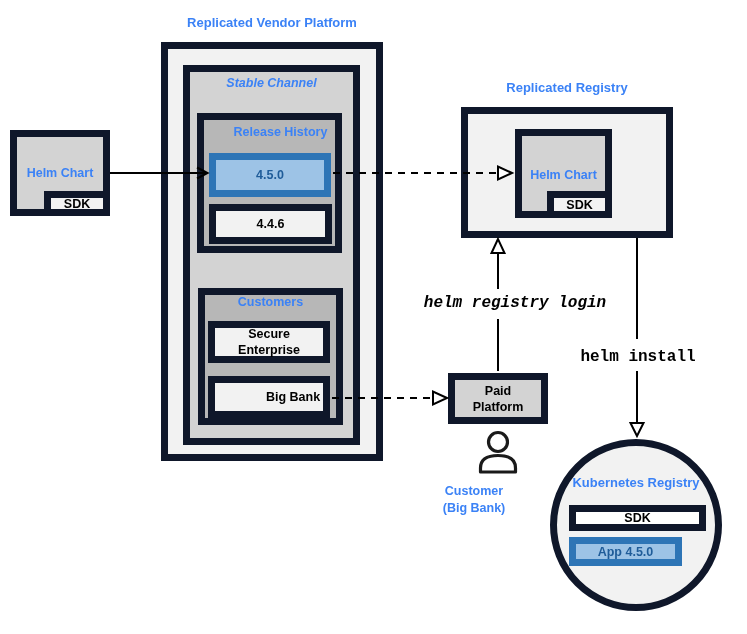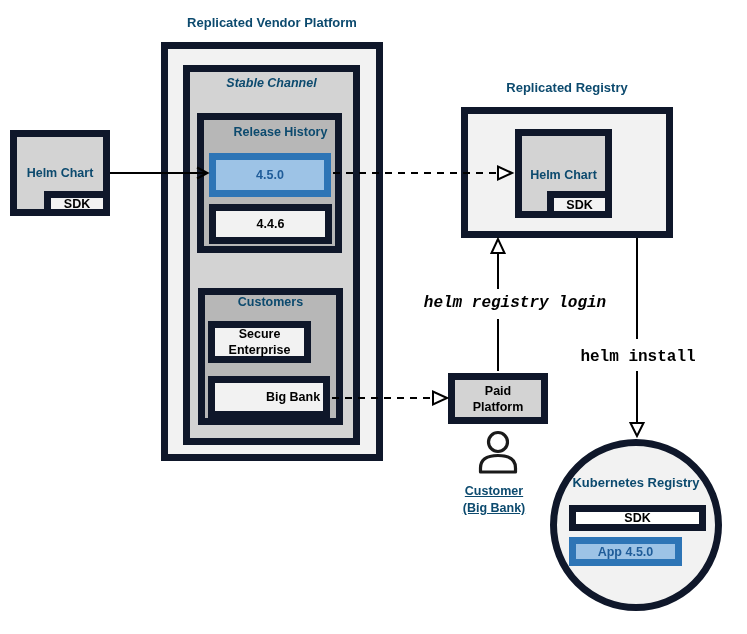--- a/index.html
+++ b/index.html
@@ -8,21 +8,21 @@
     font-family:"Liberation Sans",sans-serif;overflow:hidden;
   }
   .box{position:absolute;box-sizing:border-box;border:7px solid #0f172a;}
   .g-light{background:#F2F2F2;}
   .g-med{background:#D3D3D3;}
   .g-dark{background:#B7B7B7;}
   .white{background:#ffffff;}
   .blue{background:#9DC3E6;border-color:#2E75B6;color:#1F5C99;}
   .flex{display:flex;align-items:center;justify-content:center;flex-direction:column;text-align:center;}
   .lbl{
-    position:absolute;font-weight:700;color:#0c4a6e;text-align:center;
+    position:absolute;font-weight:700;color:#3b82f6;text-align:center;
     font-size:12.5px;line-height:16px;white-space:nowrap;
   }
   .boxtext{font-weight:700;font-size:12.5px;line-height:16px;}
   .title{font-size:13px;}
   .mono{
     position:absolute;font-family:"Liberation Mono","DejaVu Sans Mono",monospace;
     font-weight:700;font-size:16px;color:#000;text-align:center;white-space:nowrap;
   }
   .circle{border-radius:50%;}
   .overlay{position:absolute;left:0;top:0;pointer-events:none;}
@@ -47,21 +47,21 @@
     <span class="boxtext">4.5.0</span>
   </div>
 
   <div class="box g-light flex" style="left:209px;top:204px;width:123px;height:40px;">
     <span class="boxtext">4.4.6</span>
   </div>
 
   <div class="box g-dark" style="left:198px;top:288px;width:145px;height:137px;"></div>
   <div class="lbl" style="left:198px;top:294px;width:145px;">Customers</div>
 
-  <div class="box g-light flex" style="left:208px;top:321px;width:103px;height:42px;">
+  <div class="box g-light flex" style="left:208px;top:321px;width:122px;height:42px;">
     <span class="boxtext">Secure</span>
     <span class="boxtext">Enterprise</span>
   </div>
 
   <div class="box g-light flex" style="left:208px;top:376px;width:122px;height:42px;padding-left:48px;">
     <span class="boxtext">Big Bank</span>
   </div>
 
   <div class="box g-med" style="left:10px;top:130px;width:100px;height:86px;"></div>
   <div class="lbl" style="left:10px;top:165px;width:100px;">Helm Chart</div>
@@ -74,21 +74,21 @@
   <div class="lbl" style="left:515px;top:167px;width:97px;">Helm Chart</div>
   <div class="box g-light flex" style="left:547px;top:191px;width:65px;height:27px;">
     <span class="boxtext">SDK</span>
   </div>
 
   <div class="box g-med flex" style="left:448px;top:373px;width:100px;height:51px;">
     <span class="boxtext">Paid</span>
     <span class="boxtext">Platform</span>
   </div>
 
-  <div class="lbl" style="left:434px;top:483px;width:120px;line-height:17px;text-decoration:underline;">
+  <div class="lbl" style="left:414px;top:483px;width:120px;line-height:17px;">
     <div>Customer</div>
     <div>(Big Bank)</div>
   </div>
 
   <div class="box g-light circle" style="left:550px;top:439px;width:172px;height:172px;"></div>
   <div class="lbl title" style="left:550px;top:475px;width:172px;">Kubernetes Registry</div>
   <div class="box white flex" style="left:569px;top:505px;width:137px;height:26px;">
     <span class="boxtext">SDK</span>
   </div>
   <div class="box blue flex" style="left:569px;top:537px;width:113px;height:29px;">

